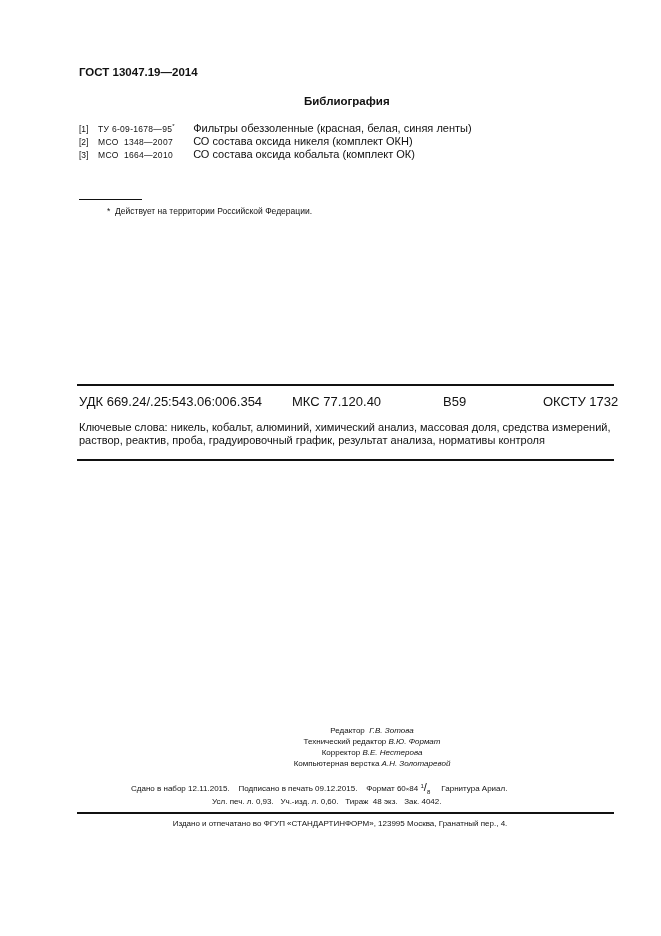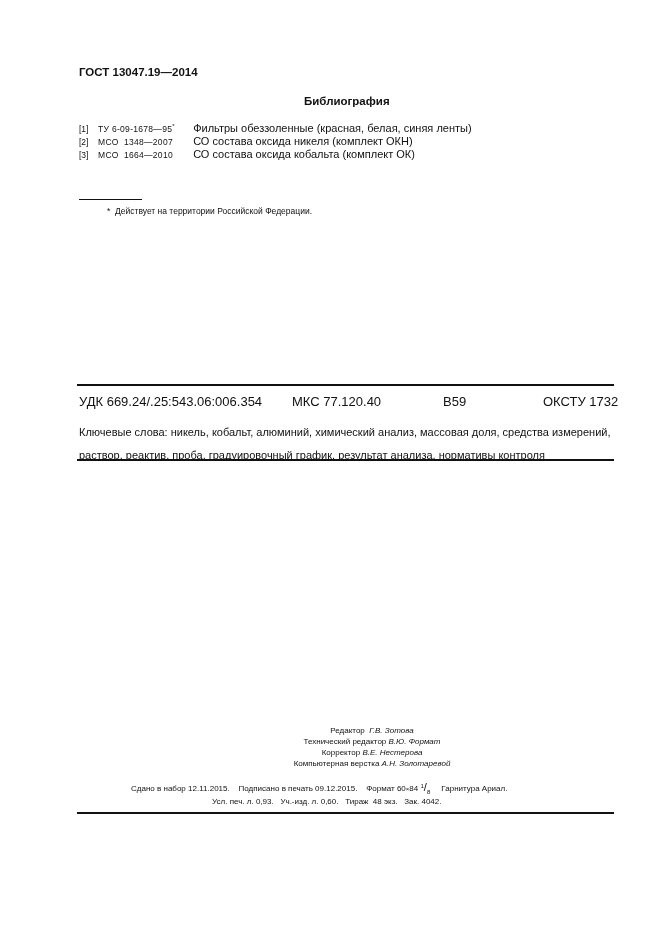--- a/index.html
+++ b/index.html
@@ -9,21 +9,21 @@
   .doc-code { left: 79px; top: 66px; font-size: 11.5px; font-weight: bold; }
   .biblio-title { left: 304px; top: 95px; font-size: 11.5px; font-weight: bold; }
   .ref { left: 79px; font-size: 11px; }
   .ref .num { font-size: 8.5px; display: inline-block; width: 16px; }
   .ref .src { font-size: 8.5px; display: inline-block; width: 92px; letter-spacing: 0.3px; }
   .ref .sup { font-size: 6px; vertical-align: super; }
   .fn-rule { left: 79px; top: 199px; width: 63px; height: 1px; background: #111; }
   .footnote { left: 107px; top: 206px; font-size: 8.5px; }
   .hr { left: 77px; width: 537px; height: 1.5px; background: #111; }
   .meta { top: 394px; font-size: 13px; }
-  .keywords { left: 79px; top: 421px; font-size: 11px; line-height: 23px; white-space: normal; width: 540px; }
+  .keywords { left: 79px; top: 421px; font-size: 11px; line-height: 13px; white-space: normal; width: 540px; }
   .credits { left: 262px; width: 220px; top: 725px; font-size: 8px; text-align: center; line-height: 11px; }
   .credits i { font-style: italic; }
   .print { font-size: 8px; }
   .publisher { left: 140px; width: 400px; top: 818px; text-align: center; font-size: 8px; line-height: 11px; }
   .publisher .sp { display: inline-block; width: 40px; }
   .frac { font-size: 6px; position: relative; }
 </style>
 </head>
 <body>
 
@@ -75,13 +75,14 @@
 <div class="abs print" style="left:212px; top:797px">
   <span>Усл. печ. л. 0,93.</span>&nbsp;&nbsp;
   <span>Уч.-изд. л. 0,60.</span>&nbsp;&nbsp;
   <span style="white-space:pre">Тираж  48 экз.</span>&nbsp;&nbsp;
   <span>Зак. 4042.</span>
 </div>
 
 <div class="abs hr" style="top:812px"></div>
 
 <div class="abs publisher">
+  <div>Издано и отпечатано во ФГУП «СТАНДАРТИНФОРМ», 123995 Москва, Гранатный пер., 4.</div>
 </div>
 
 </body></html>

